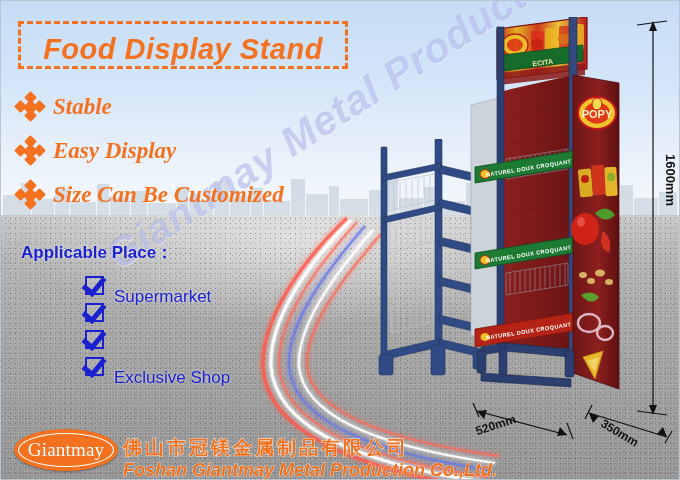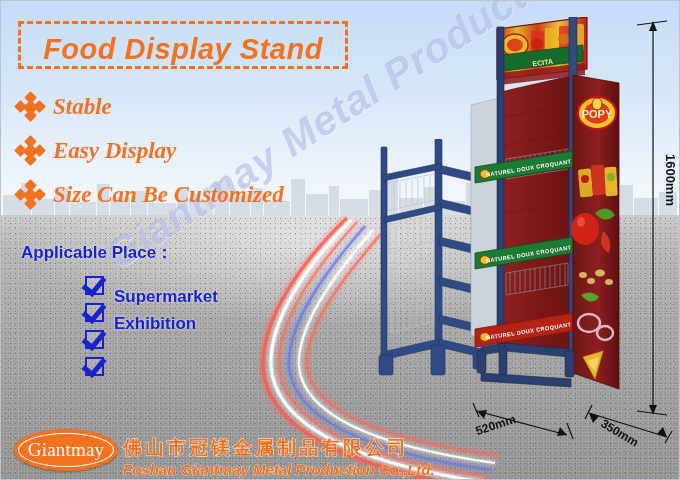--- a/index.html
+++ b/index.html
@@ -78,35 +78,35 @@
   
   .applicable{position:absolute;left:20px;top:240px;}
   .applicable-title{font-size:17px;font-weight:bold;color:#1a21cf;white-space:nowrap;
     text-shadow:0 0 3px rgba(255,255,255,.8);}
   .place-list{margin-top:8px;margin-left:64px;}
   .place-item{display:flex;align-items:center;height:27px;}
   .chk{position:relative;width:19px;height:19px;flex:0 0 19px;margin-right:10px;
     border:2px solid #1a21cf;box-sizing:border-box;background:rgba(255,255,255,.12);}
   .chk::after{content:"";position:absolute;left:0px;top:-5px;width:9px;height:17px;
     border:solid #1a21cf;border-width:0 5px 5px 0;transform:rotate(40deg);}
-  .place-label{font-size:17px;font-weight:bold;color:#1a21cf;white-space:nowrap;
+  .place-label{font-size:17px;font-weight:normal;color:#1a21cf;white-space:nowrap;
     text-shadow:0 0 3px rgba(255,255,255,.75);margin-top:22px;}
 
   
   .footer{position:absolute;left:0;bottom:0;width:680px;height:56px;}
   .logo{position:absolute;left:13px;top:6px;width:104px;height:42px;
     border-radius:50%;background:#f4711f;box-shadow:0 1px 2px rgba(0,0,0,.35);
     display:flex;align-items:center;justify-content:center;}
   .logo::before{content:"";position:absolute;left:4px;top:4px;right:4px;bottom:4px;
     border:1.5px solid #ffffff;border-radius:50%;}
   .logo-text{position:relative;font-family:"Liberation Serif",serif;font-size:19px;color:#fff;letter-spacing:.2px;}
   .company{position:absolute;left:122px;top:13px;}
   .company-cn{font-size:19px;font-weight:bold;color:#f0701c;letter-spacing:3px;line-height:24px;
     -webkit-text-stroke:0.7px #ffffff;paint-order:stroke fill;}
-  .company-en{font-size:15px;font-weight:bold;font-style:italic;color:#f0701c;line-height:20px;
+  .company-en{font-size:18px;font-weight:bold;font-style:italic;color:#f0701c;line-height:20px;
     -webkit-text-stroke:0.6px #ffffff;paint-order:stroke fill;}
 
   
   .rack{position:absolute;left:372px;top:138px;width:120px;height:242px;}
 
   
   .stand{position:absolute;left:468px;top:16px;width:160px;height:400px;}
 
   
   .dim-v{position:absolute;right:6px;top:18px;width:46px;height:400px;}
@@ -415,27 +415,27 @@
 
   <div class="applicable">
     <div class="applicable-title">Applicable Place：</div>
     <div class="place-list">
       <div class="place-item">
         <span class="chk"></span>
         <span class="place-label">Supermarket</span>
       </div>
       <div class="place-item">
         <span class="chk"></span>
-        <span class="place-label">Exhibition</span>
       </div>
       <div class="place-item">
         <span class="chk"></span>
       </div>
       <div class="place-item">
         <span class="chk"></span>
+        <span class="place-label">Exclusive Shop</span>
       </div>
     </div>
   </div>
 
   <div class="footer">
     <div class="logo">
       <span class="logo-text">Giantmay</span>
     </div>
     <div class="company">
       <div class="company-cn">佛山市冠镁金属制品有限公司</div>

